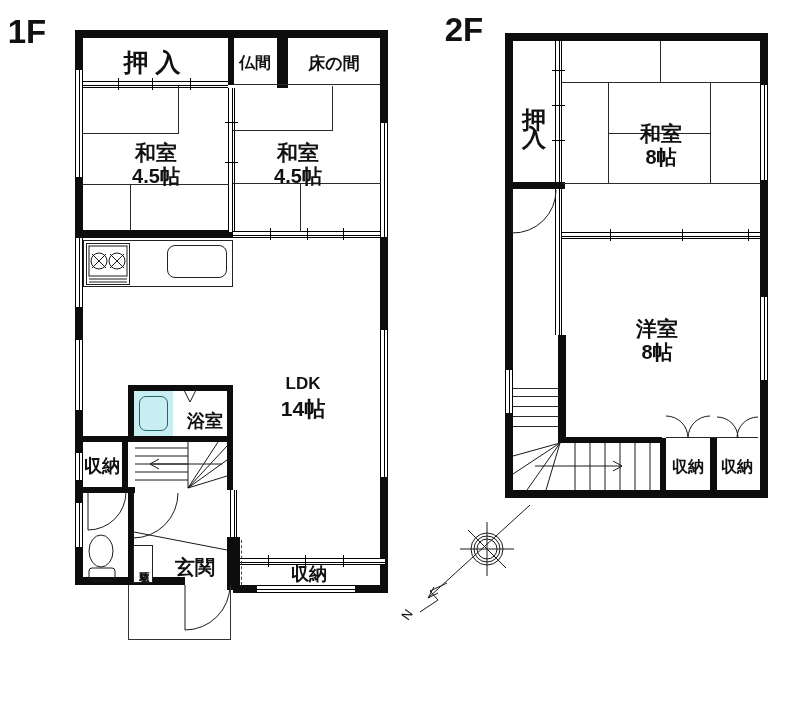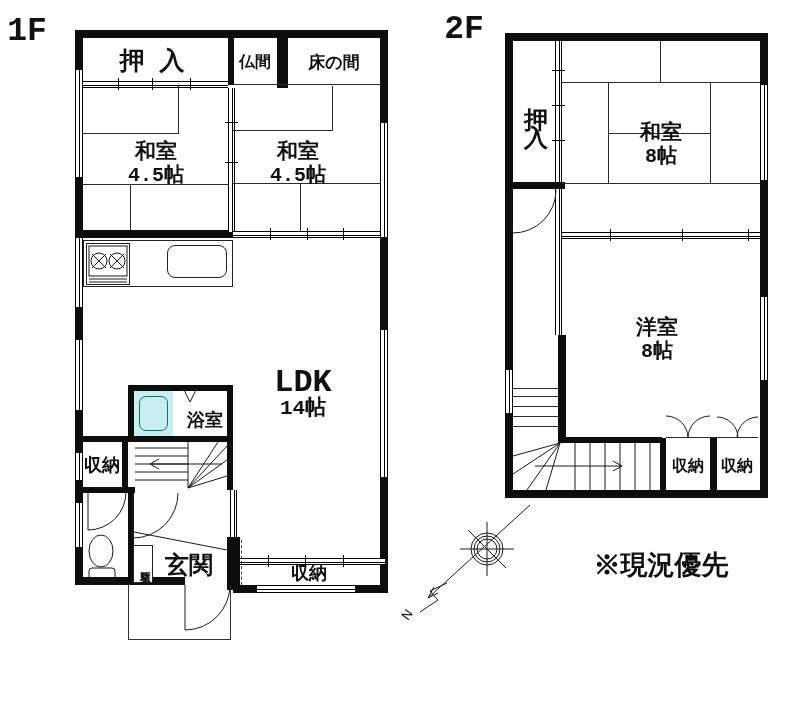--- a/index.html
+++ b/index.html
@@ -8,21 +8,21 @@
   .w{position:absolute;background:#0d0d0d;}
   .tl{position:absolute;background:#2a2a2a;}
   .dash{position:absolute;border-left:1px dashed #444;}
   .winh{position:absolute;background:#fff;border-top:1px solid #000;border-bottom:1px solid #000;box-sizing:border-box;}
   .winh::after{content:"";position:absolute;left:0;right:0;top:50%;height:1px;background:#000;}
   .winv{position:absolute;background:#fff;border-left:1px solid #000;border-right:1px solid #000;box-sizing:border-box;}
   .winv::after{content:"";position:absolute;top:0;bottom:0;left:50%;width:1px;background:#000;}
   .tkv{position:absolute;width:1px;height:12px;background:#000;}
   .tkh{position:absolute;height:1px;width:13px;background:#000;}
   .box{position:absolute;border:1px solid #222;box-sizing:border-box;background:#fff;}
-  .lab{position:absolute;transform:translate(-50%,-50%);white-space:nowrap;font-weight:600;line-height:1;font-family:Liberation Mono, monospace;}
+  .lab{position:absolute;transform:translate(-50%,-50%);white-space:nowrap;font-weight:600;line-height:1;}
   .vert{writing-mode:vertical-rl;text-orientation:upright;transform:translate(-50%,-50%);}
   .overlay{position:absolute;left:0;top:0;pointer-events:none;}
   .tub{position:absolute;background:#c9eef2;}
   .tubin{position:absolute;border:1px solid #1a6b6b;border-radius:7px;background:#c9eef2;box-sizing:border-box;}
   .porch{position:absolute;border:1px solid #333;border-top:none;box-sizing:border-box;}
 </style>
 </head>
 <body>
 
 <div class="canvas">
@@ -203,31 +203,30 @@
   </svg>
 
   <div class="lab" style="left:27px;top:31px;font-size:33px;font-weight:700">1F</div>
   <div class="lab" style="left:152px;top:62px;font-size:25px;font-weight:700">押 入</div>
   <div class="lab" style="left:255px;top:63px;font-size:16px">仏間</div>
   <div class="lab" style="left:334px;top:63px;font-size:17px">床の間</div>
   <div class="lab" style="left:156px;top:152px;font-size:21px">和室</div>
   <div class="lab" style="left:156px;top:176px;font-size:20px">4.5帖</div>
   <div class="lab" style="left:298px;top:152px;font-size:21px">和室</div>
   <div class="lab" style="left:298px;top:176px;font-size:20px">4.5帖</div>
-  <div class="lab" style="left:303px;top:383px;font-size:32px">LDK</div>
+  <div class="lab" style="left:303px;top:383px;font-size:17px">LDK</div>
   <div class="lab" style="left:303px;top:408px;font-size:21px">14帖</div>
   <div class="lab" style="left:205px;top:421px;font-size:18px">浴室</div>
   <div class="lab" style="left:102px;top:466px;font-size:18px">収納</div>
-  <div class="lab" style="left:189px;top:567px;font-size:24px">玄関</div>
+  <div class="lab" style="left:195px;top:567px;font-size:20px">玄関</div>
   <div class="lab vert" style="left:144px;top:564px;font-size:10px;font-weight:600">下駄箱</div>
   <div class="lab" style="left:309px;top:574px;font-size:18px">収納</div>
 
   <div class="lab" style="left:464px;top:29px;font-size:33px;font-weight:700">2F</div>
   <div class="lab vert" style="left:534px;top:105px;font-size:24px;font-weight:700;letter-spacing:16px">押入</div>
   <div class="lab" style="left:661px;top:133px;font-size:21px">和室</div>
   <div class="lab" style="left:661px;top:157px;font-size:20px">8帖</div>
   <div class="lab" style="left:657px;top:328px;font-size:21px">洋室</div>
   <div class="lab" style="left:657px;top:352px;font-size:20px">8帖</div>
   <div class="lab" style="left:688px;top:467px;font-size:16px">収納</div>
   <div class="lab" style="left:737px;top:467px;font-size:16px">収納</div>
 
-  <div class="lab" style="left:661px;top:567px;font-size:27px;font-weight:700">※現況優先</div>
 </div>
 
 </body></html>

